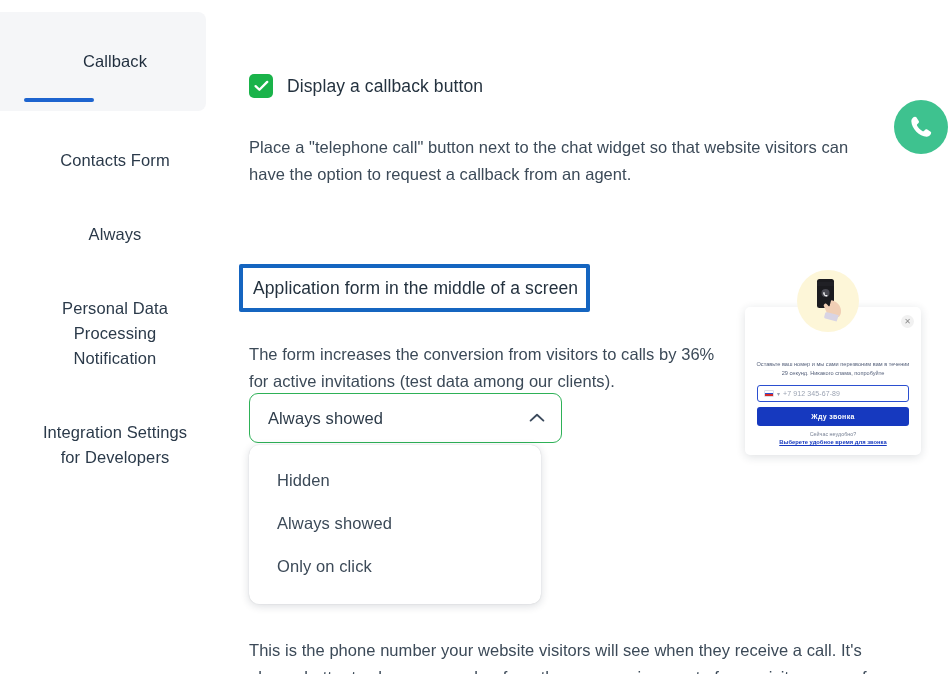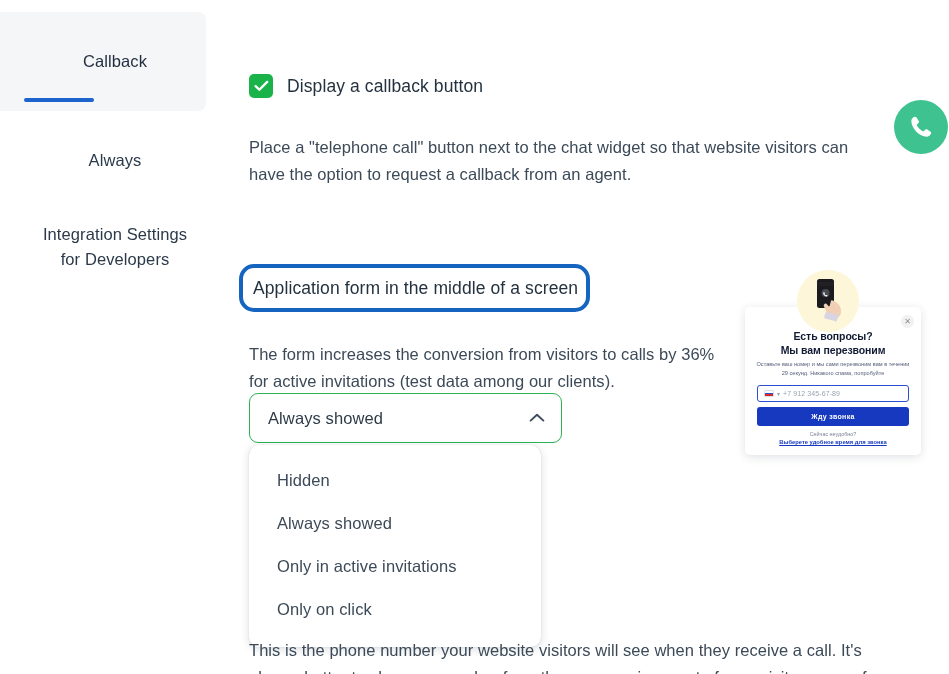--- a/index.html
+++ b/index.html
@@ -91,21 +91,21 @@
   #para-callback { left: 43px; top: 105px; width: 625px; }
   #para-form     { left: 43px; top: 312px; width: 470px; }
   #para-phone    { left: 43px; top: 608px; width: 655px; }
 
   
   #heading-box {
     position: absolute;
     left: 33px; top: 252px;
     width: 351px; height: 48px;
     border: 4px solid #1565c0;
-    border-radius: 15px;
+    border-radius: 2px;
     background: #ffffff;
     display: flex;
     align-items: center;
     padding-left: 10px;
   }
   #heading-box .htext {
     font-size: 17.5px;
     color: #24323f;
     letter-spacing: 0.1px;
   }
@@ -276,21 +276,29 @@
 <body>
 
 <div id="root">
 
   <nav id="sidebar">
     <div class="nav-item active">
       <span>Callback</span>
       <span class="nav-underline"></span>
     </div>
     <div class="nav-item">
+      <span>Contacts Form</span>
+    </div>
+    <div class="nav-item">
       <span>Always</span>
+    </div>
+    <div class="nav-item">
+      <span>Personal Data
+Processing
+Notification</span>
     </div>
     <div class="nav-item">
       <span>Integration Settings
 for Developers</span>
     </div>
   </nav>
 
   <main id="main">
 
     <div class="row-checkbox">
@@ -313,21 +321,20 @@
     <div id="select-box">
       <span class="sel-value">Always showed</span>
       <svg class="chev" width="16" height="10" viewBox="0 0 16 10">
         <path d="M1.6 7.6 L8 1.8 L14.4 7.6" fill="none" stroke="#3b4a5c" stroke-width="1.9" stroke-linecap="round" stroke-linejoin="round"></path>
       </svg>
     </div>
 
     <div id="select-menu">
       <div class="opt">Hidden</div>
       <div class="opt">Always showed</div>
-      <div class="opt">Only in active invitations</div>
       <div class="opt">Only on click</div>
     </div>
 
     <p class="para" id="para-phone">This is the phone number your website visitors will see when they receive a call. It's always better to choose a number from the same region most of your visitors come from.</p>
   </main>
 
   <div id="fab">
     <svg width="26" height="26" viewBox="0 0 24 24">
       <path d="M6.6 2.6c-.9 0-1.7.4-2.3 1.1-.8.9-1.3 2-1.2 3.2.2 3.3 1.9 6.7 4.6 9.4 2.7 2.7 6.1 4.4 9.4 4.6 1.2.1 2.3-.4 3.2-1.2.7-.6 1.1-1.4 1.1-2.3 0-.4-.2-.8-.5-1l-3.1-2.1c-.6-.4-1.4-.3-1.9.2l-1.2 1.2c-.3.3-.8.4-1.2.2-1.1-.6-2.1-1.3-3-2.2-.9-.9-1.6-1.9-2.2-3-.2-.4-.1-.9.2-1.2l1.2-1.2c.5-.5.6-1.3.2-1.9L7.7 3.1c-.3-.3-.7-.5-1.1-.5z" fill="#ffffff"></path>
     </svg>
@@ -340,24 +347,20 @@
         <circle cx="28.5" cy="23" r="4" fill="#4a4a52"></circle>
         <path d="M27 22.1c-.2 0-.4.1-.5.3-.2.2-.3.5-.3.8.1.8.5 1.6 1.1 2.2.6.6 1.4 1 2.2 1.1.3 0 .5-.1.8-.3.2-.1.3-.3.3-.5 0-.1 0-.2-.1-.2l-.7-.5c-.2-.1-.3-.1-.5 0l-.3.3s-.2.1-.3 0c-.3-.1-.5-.3-.7-.5-.2-.2-.4-.5-.5-.7 0-.1 0-.2 0-.3l.3-.3c.1-.1.2-.3 0-.5l-.5-.7s-.1-.2-.3-.2z" fill="#ffffff"></path>
         <path d="M34 30c2.2.6 4 1.3 5.6 2.6 1.9 1.5 3.3 3.4 4 5.6.6 1.8.6 3.6.2 5.4-.3 1.3-1 2.5-1.9 3.5l-9.6-2.4c-1.2-.3-2.1-1.1-2.6-2.2l-2.8-6.2c-.4-.9-.1-1.9.7-2.4.7-.5 1.7-.3 2.3.3l1.8 2c.3.3.8.2.9-.2l1.4-5.2c.1-.4.5-.6.9-.5z" fill="#f0cfb5"></path>
         <path d="M31.4 42.6l10.4 2.6-2.2 6.3-11.3-3c-.8-.2-1.3-1-1.1-1.8l.9-3.3c.2-.8 1-1.3 1.8-1.1z" fill="#d8d4e4"></path>
         <path d="M20 12h17v4H20z" fill="#26262c" opacity="0.5"></path>
       </svg>
     </div>
 
     <div id="wp-close">✕</div>
 
-    <div id="wp-title">
-      <div>Есть вопросы?</div>
-      <div>Мы вам перезвоним</div>
-    </div>
 
     <div id="wp-sub">Оставьте ваш номер и мы сами перезвоним вам в течении 29 секунд. Никакого спама, попробуйте</div>
 
     <div id="wp-input">
       <span class="flag"></span>
       <span class="flag-cv">▾</span>
       <span id="wp-phone-val">+7 912 345-67-89</span>
     </div>
 
     <div id="wp-btn">Жду звонка</div>

